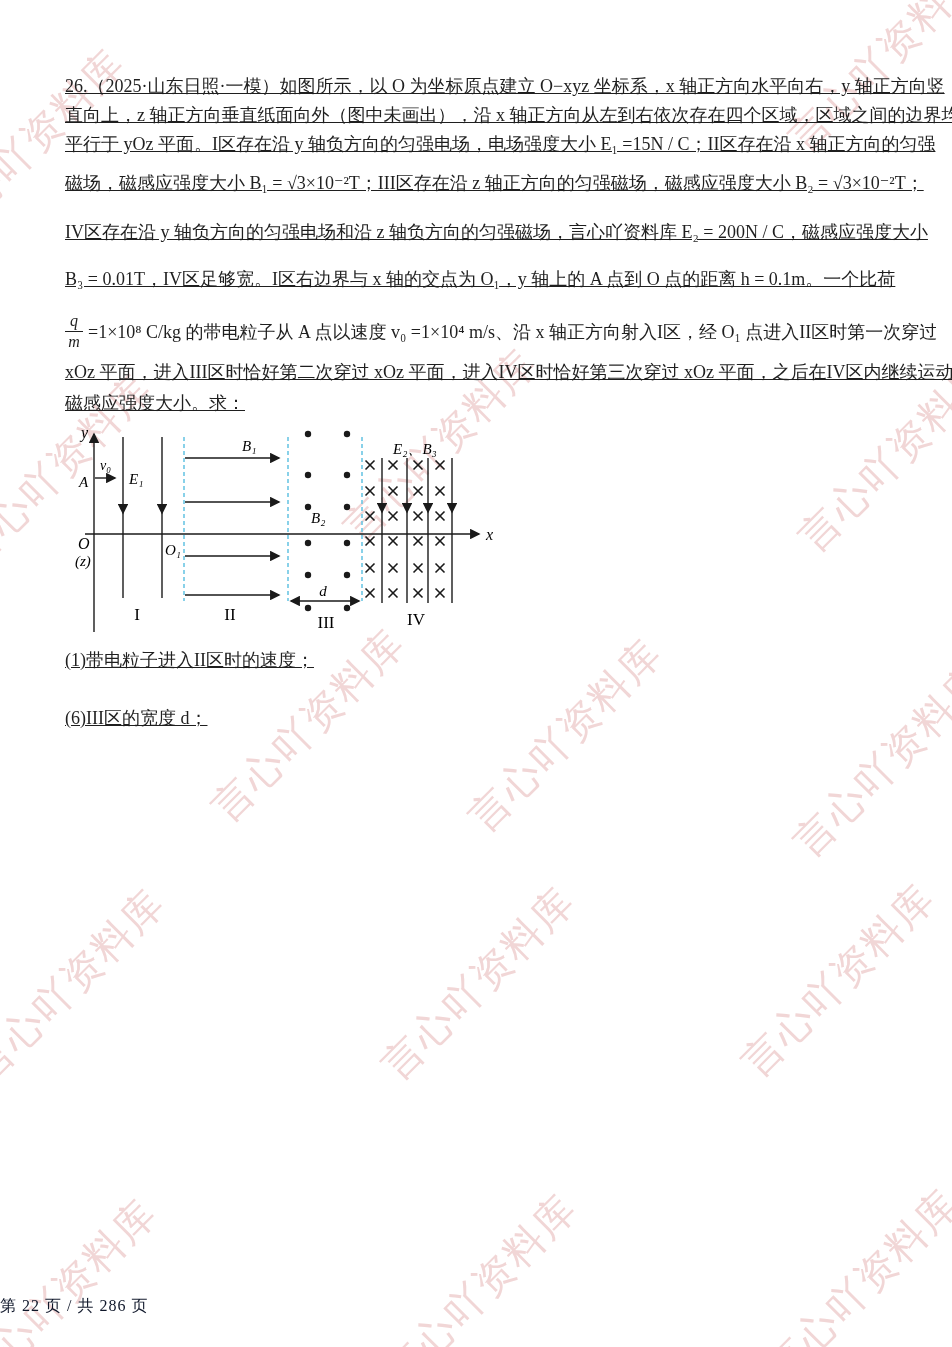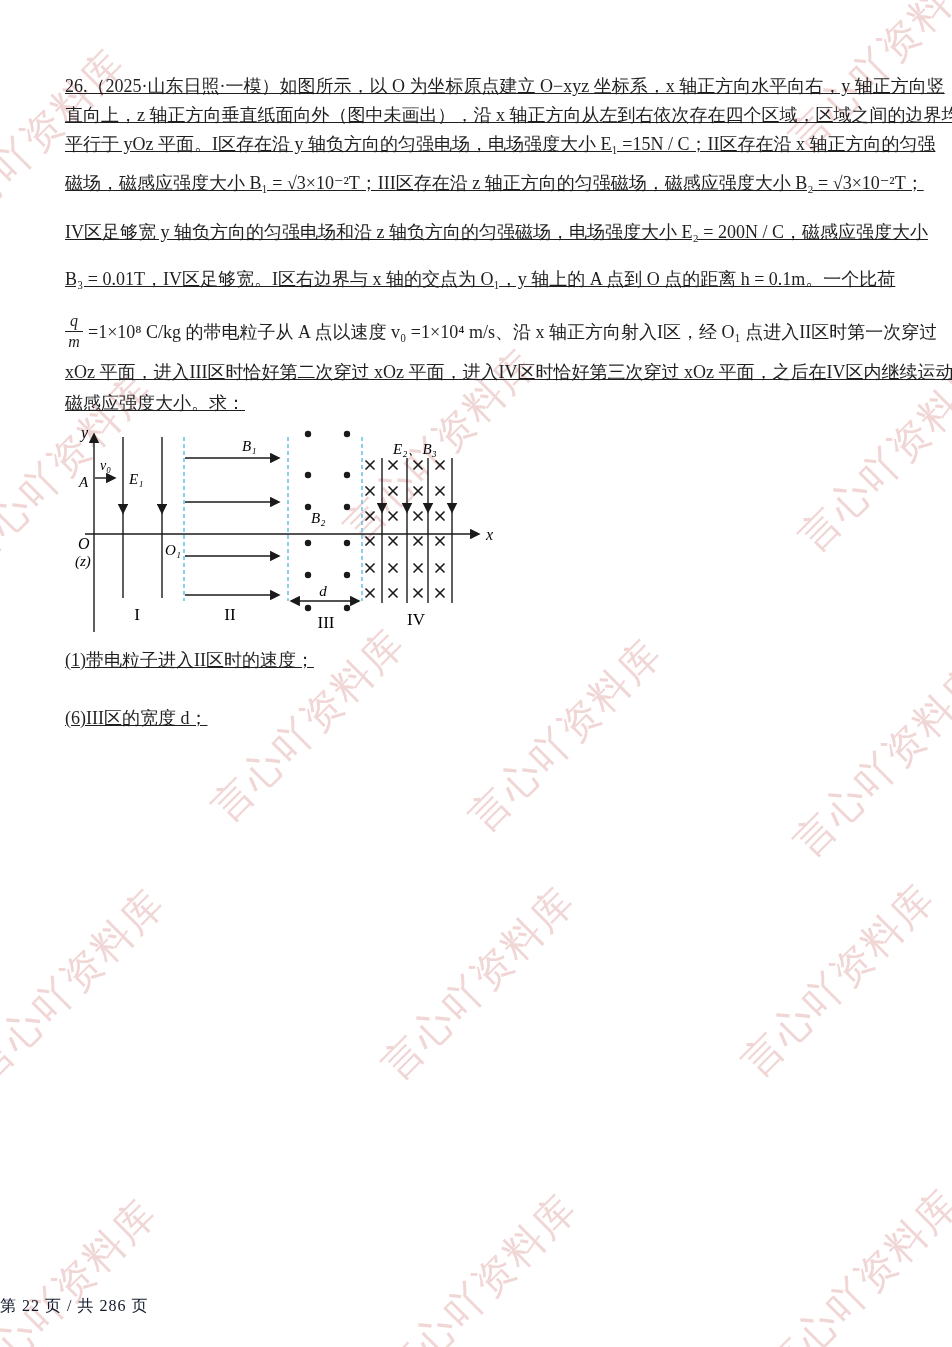--- a/index.html
+++ b/index.html
@@ -60,21 +60,21 @@
   <div class="wm" style="left:348px;top:953px">言心吖资料库</div>
   <div class="wm" style="left:708px;top:950px">言心吖资料库</div>
   <div class="wm" style="left:-70px;top:1265px">言心吖资料库</div>
   <div class="wm" style="left:350px;top:1260px">言心吖资料库</div>
   <div class="wm" style="left:732px;top:1255px">言心吖资料库</div>
 
   <div class="line" style="top:75px">26.（2025·山东日照·一模）如图所示，以 O 为坐标原点建立 O−xyz 坐标系，x 轴正方向水平向右，y 轴正方向竖</div>
   <div class="line" style="top:104px">直向上，z 轴正方向垂直纸面向外（图中未画出），沿 x 轴正方向从左到右依次存在四个区域，区域之间的边界均</div>
   <div class="line" style="top:133px">平行于 yOz 平面。I区存在沿 y 轴负方向的匀强电场，电场强度大小 E₁ =15N / C；II区存在沿 x 轴正方向的匀强</div>
   <div class="line" style="top:172px">磁场，磁感应强度大小 B₁ = √3×10⁻²T；III区存在沿 z 轴正方向的匀强磁场，磁感应强度大小 B₂ = √3×10⁻²T；</div>
-  <div class="line" style="top:221px">IV区足够宽 y 轴负方向的匀强电场和沿 z 轴负方向的匀强磁场，电场强度大小 E₂ = 200N / C，磁感应强度大小</div>
+  <div class="line" style="top:221px">IV区存在沿 y 轴负方向的匀强电场和沿 z 轴负方向的匀强磁场，言心吖资料库 E₂ = 200N / C，磁感应强度大小</div>
   <div class="line" style="top:268px">B₃ = 0.01T，IV区足够宽。I区右边界与 x 轴的交点为 O₁，y 轴上的 A 点到 O 点的距离 h = 0.1m。一个比荷</div>
 
   <div class="line7wrap">
     <span class="frac">
       <span class="num">q</span>
       <span class="den">m</span>
     </span>
     <span>=1×10⁸ C/kg 的带电粒子从 A 点以速度 v₀ =1×10⁴ m/s、沿 x 轴正方向射入I区，经 O₁ 点进入II区时第一次穿过</span>
   </div>
 

